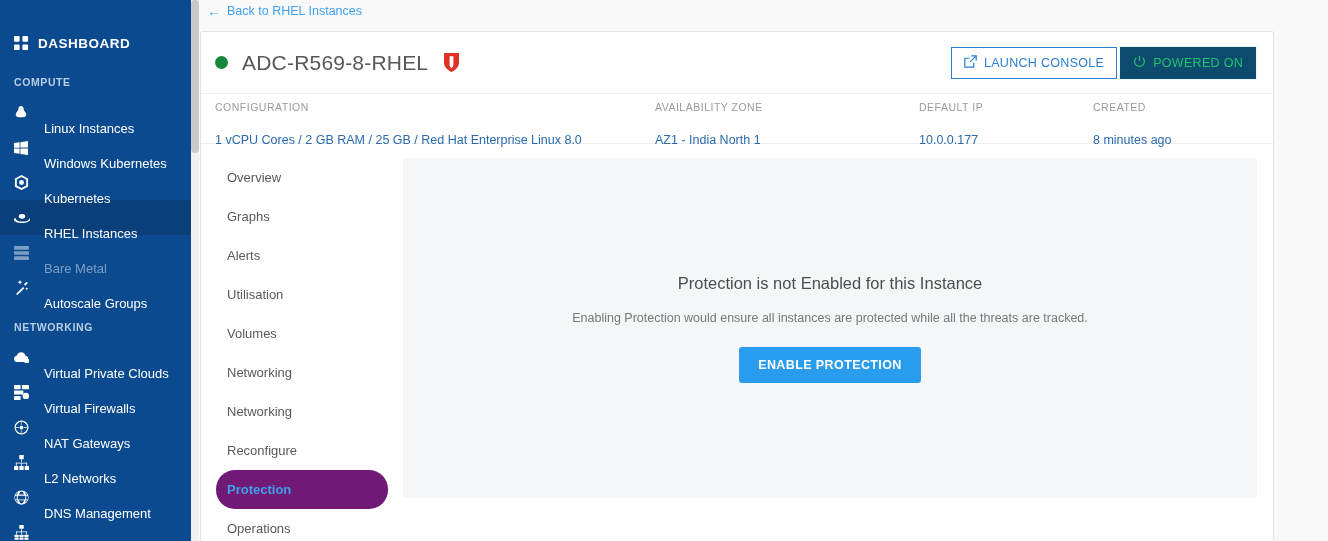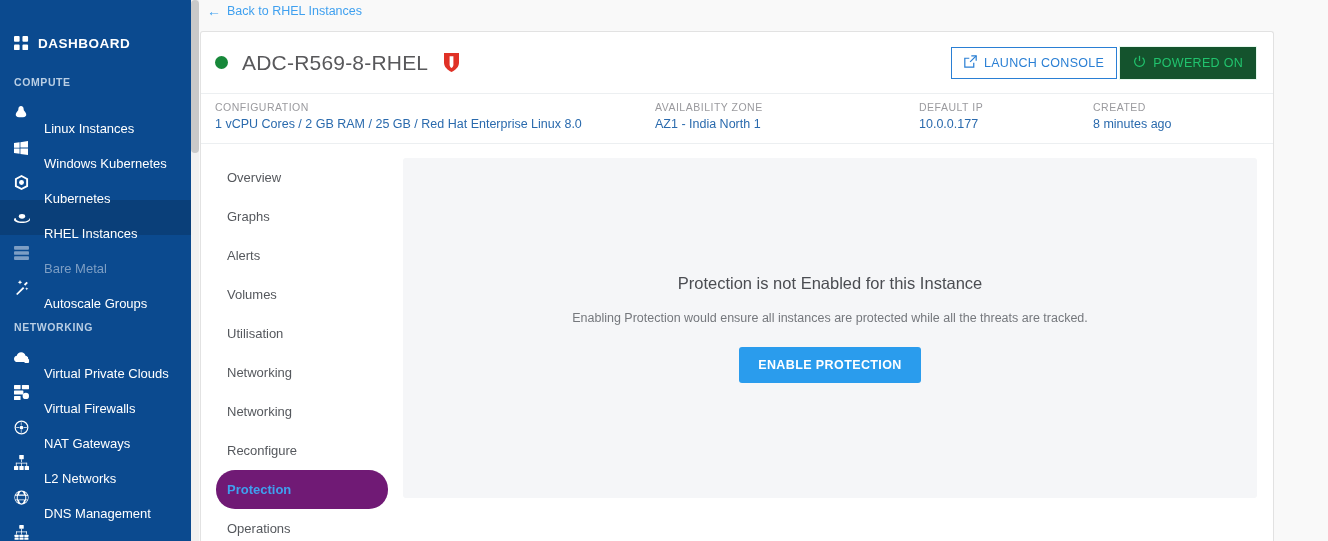--- a/index.html
+++ b/index.html
@@ -94,39 +94,39 @@
   .btn-console {
     display: flex; align-items: center; gap: 7px;
     border: 1px solid #2a7fd4; color: #2a7fd4;
     background: #ffffff;
     font-size: 12.5px; letter-spacing: .3px;
     padding: 7px 12px; cursor: pointer;
     white-space: nowrap;
   }
   .badge-power {
     display: flex; align-items: center; gap: 7px;
-    background: #14532d; color: #21c46e;
+    background: #0c4a6e; color: #21c46e;
     font-size: 12.5px; letter-spacing: .3px;
     padding: 8px 13px; white-space: nowrap;
     border: 1px solid #e6f9ee;
   }
 
   
   .meta {
     border-top: 1px solid #eceff1;
     border-bottom: 1px solid #eceff1;
     height: 51px;
     display: flex; align-items: center;
     padding-left: 14px;
     position: relative;
   }
   .meta-col { position: absolute; top: 7px; }
   .meta-lab {
     font-size: 10.5px; color: #9a9a9e; letter-spacing: .5px;
-    margin-bottom: 4px; white-space: nowrap;
+    margin-bottom: 20px; white-space: nowrap;
   }
   .meta-val { font-size: 12.5px; color: #2a6aad; white-space: nowrap; }
 
   
   .card-body { display: flex; padding-top: 14px; }
   .tabs { width: 187px; flex: 0 0 187px; padding-left: 15px; }
   .tab {
     height: 39px; display: flex; align-items: center;
     padding-left: 11px;
     font-size: 13px; color: #55585d;
@@ -389,24 +389,24 @@
           <div class="tab">
               <span>Overview</span>
             </div>
           <div class="tab">
               <span>Graphs</span>
             </div>
           <div class="tab">
               <span>Alerts</span>
             </div>
           <div class="tab">
+              <span>Utilisation</span>
+            </div>
+          <div class="tab">
               <span>Volumes</span>
-            </div>
-          <div class="tab">
-              <span>Utilisation</span>
             </div>
           <div class="tab">
               <span>Networking</span>
             </div>
           <div class="tab">
               <span>Networking</span>
             </div>
           <div class="tab">
               <span>Reconfigure</span>
             </div>

